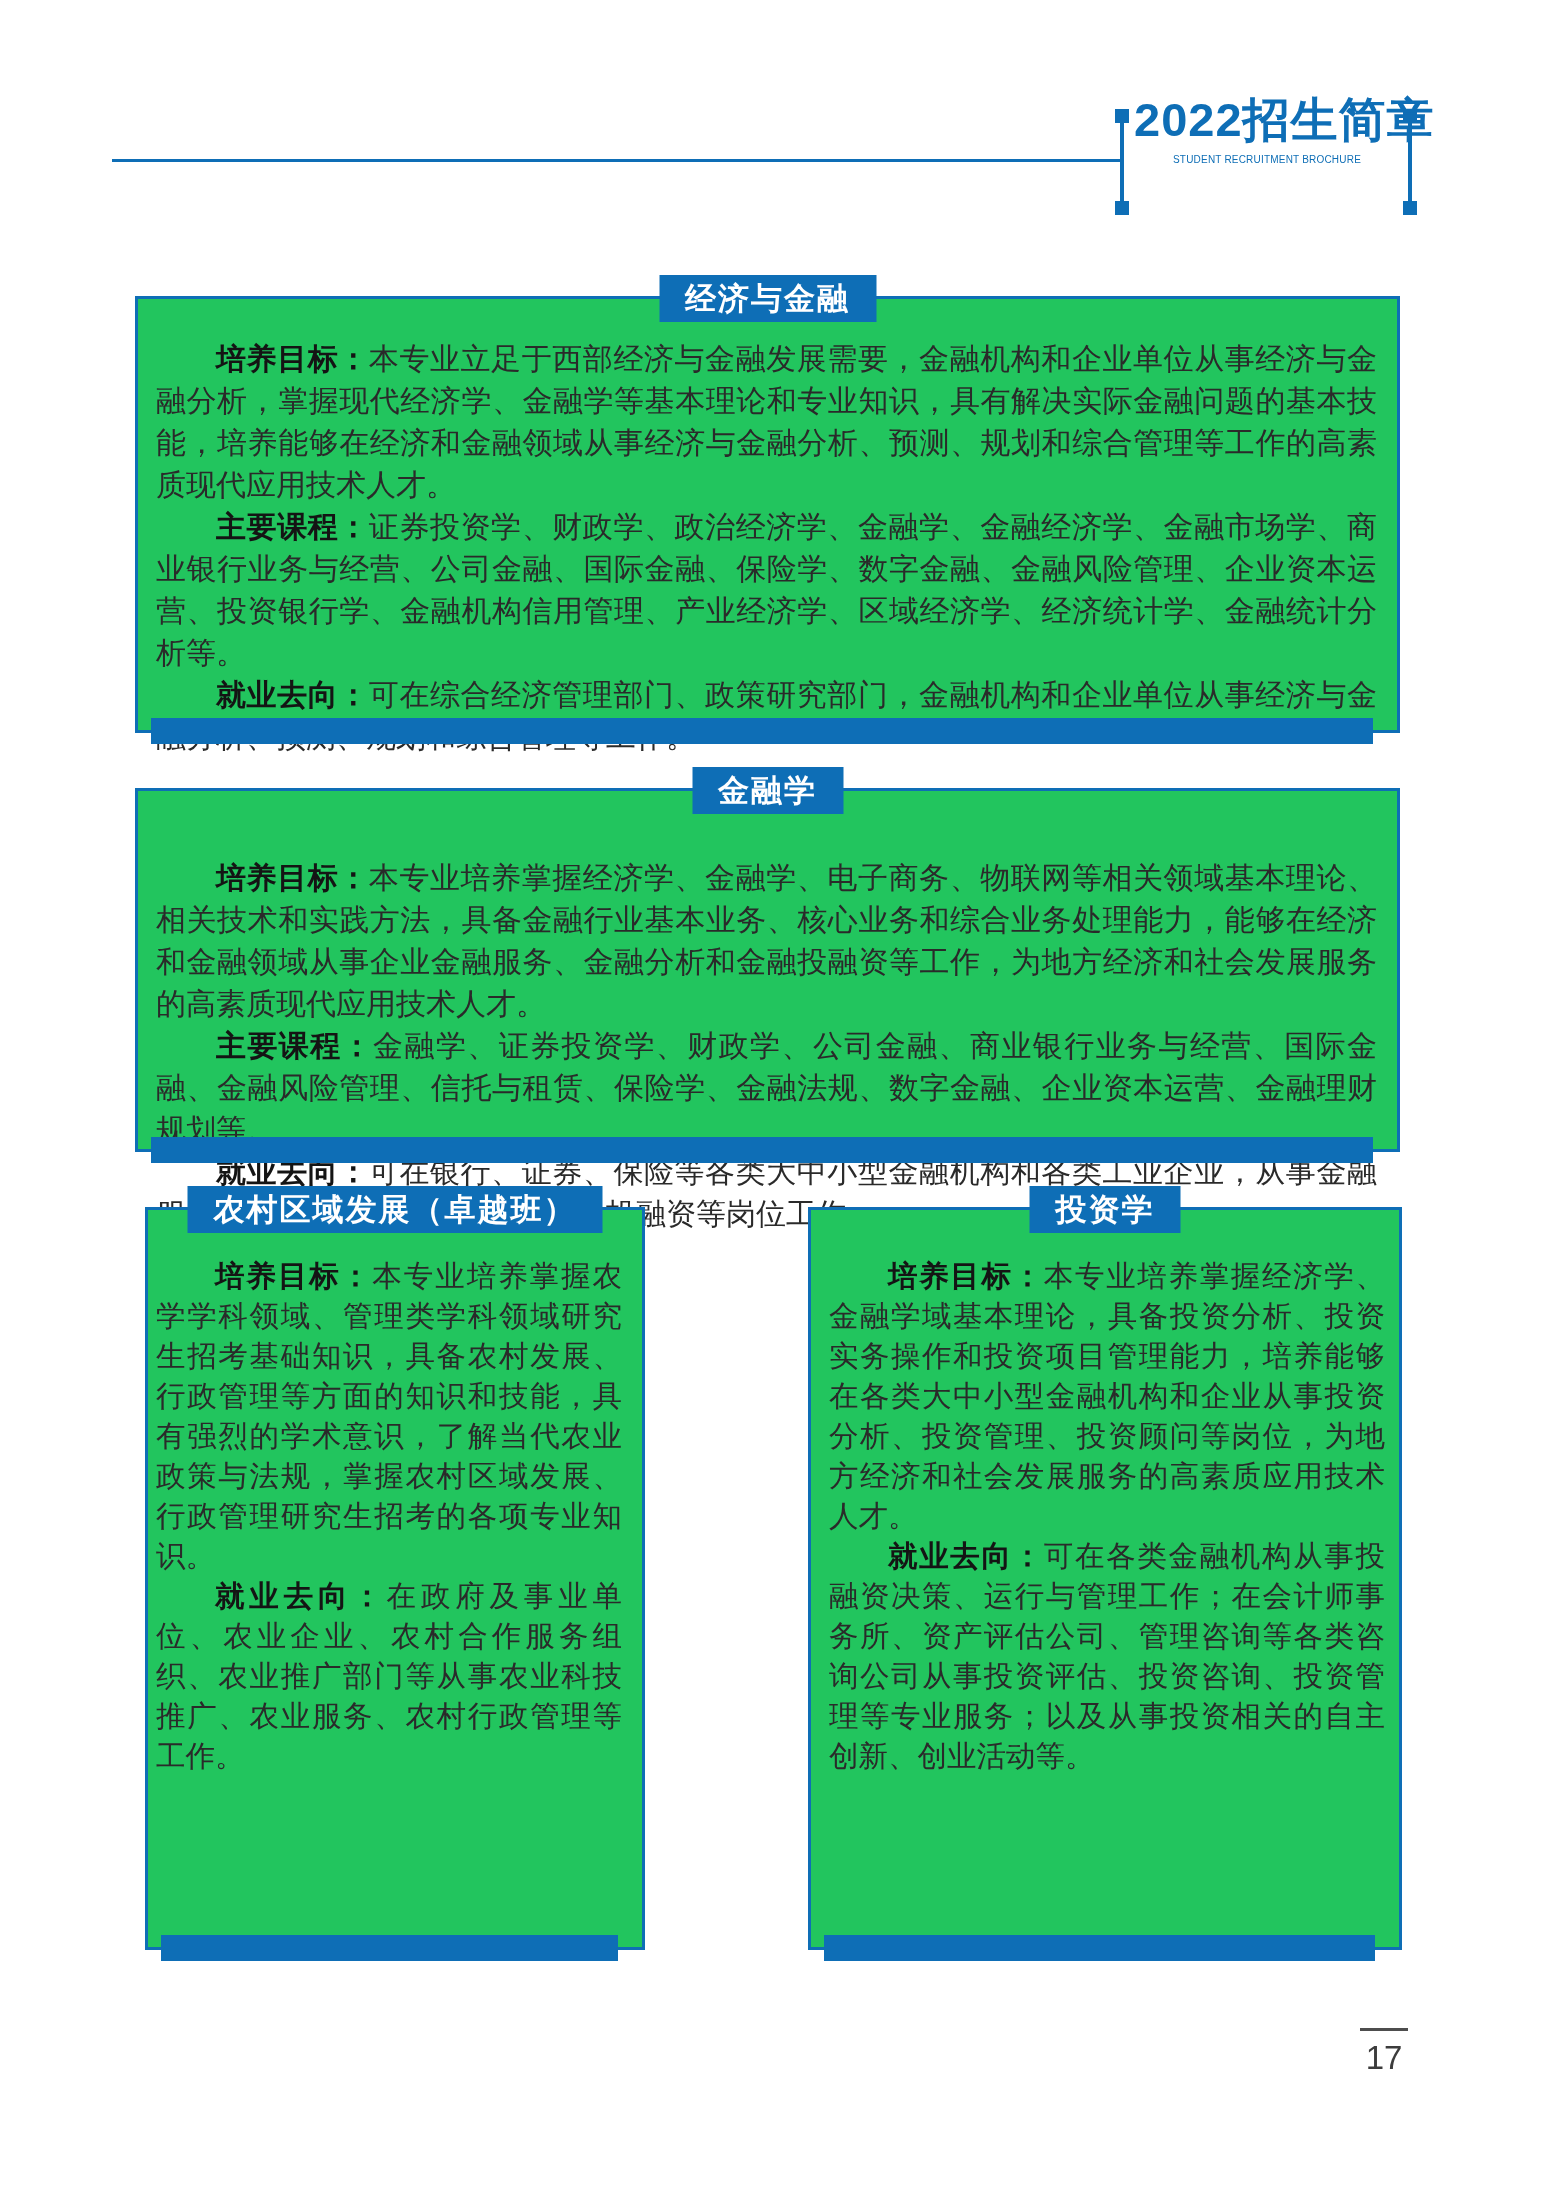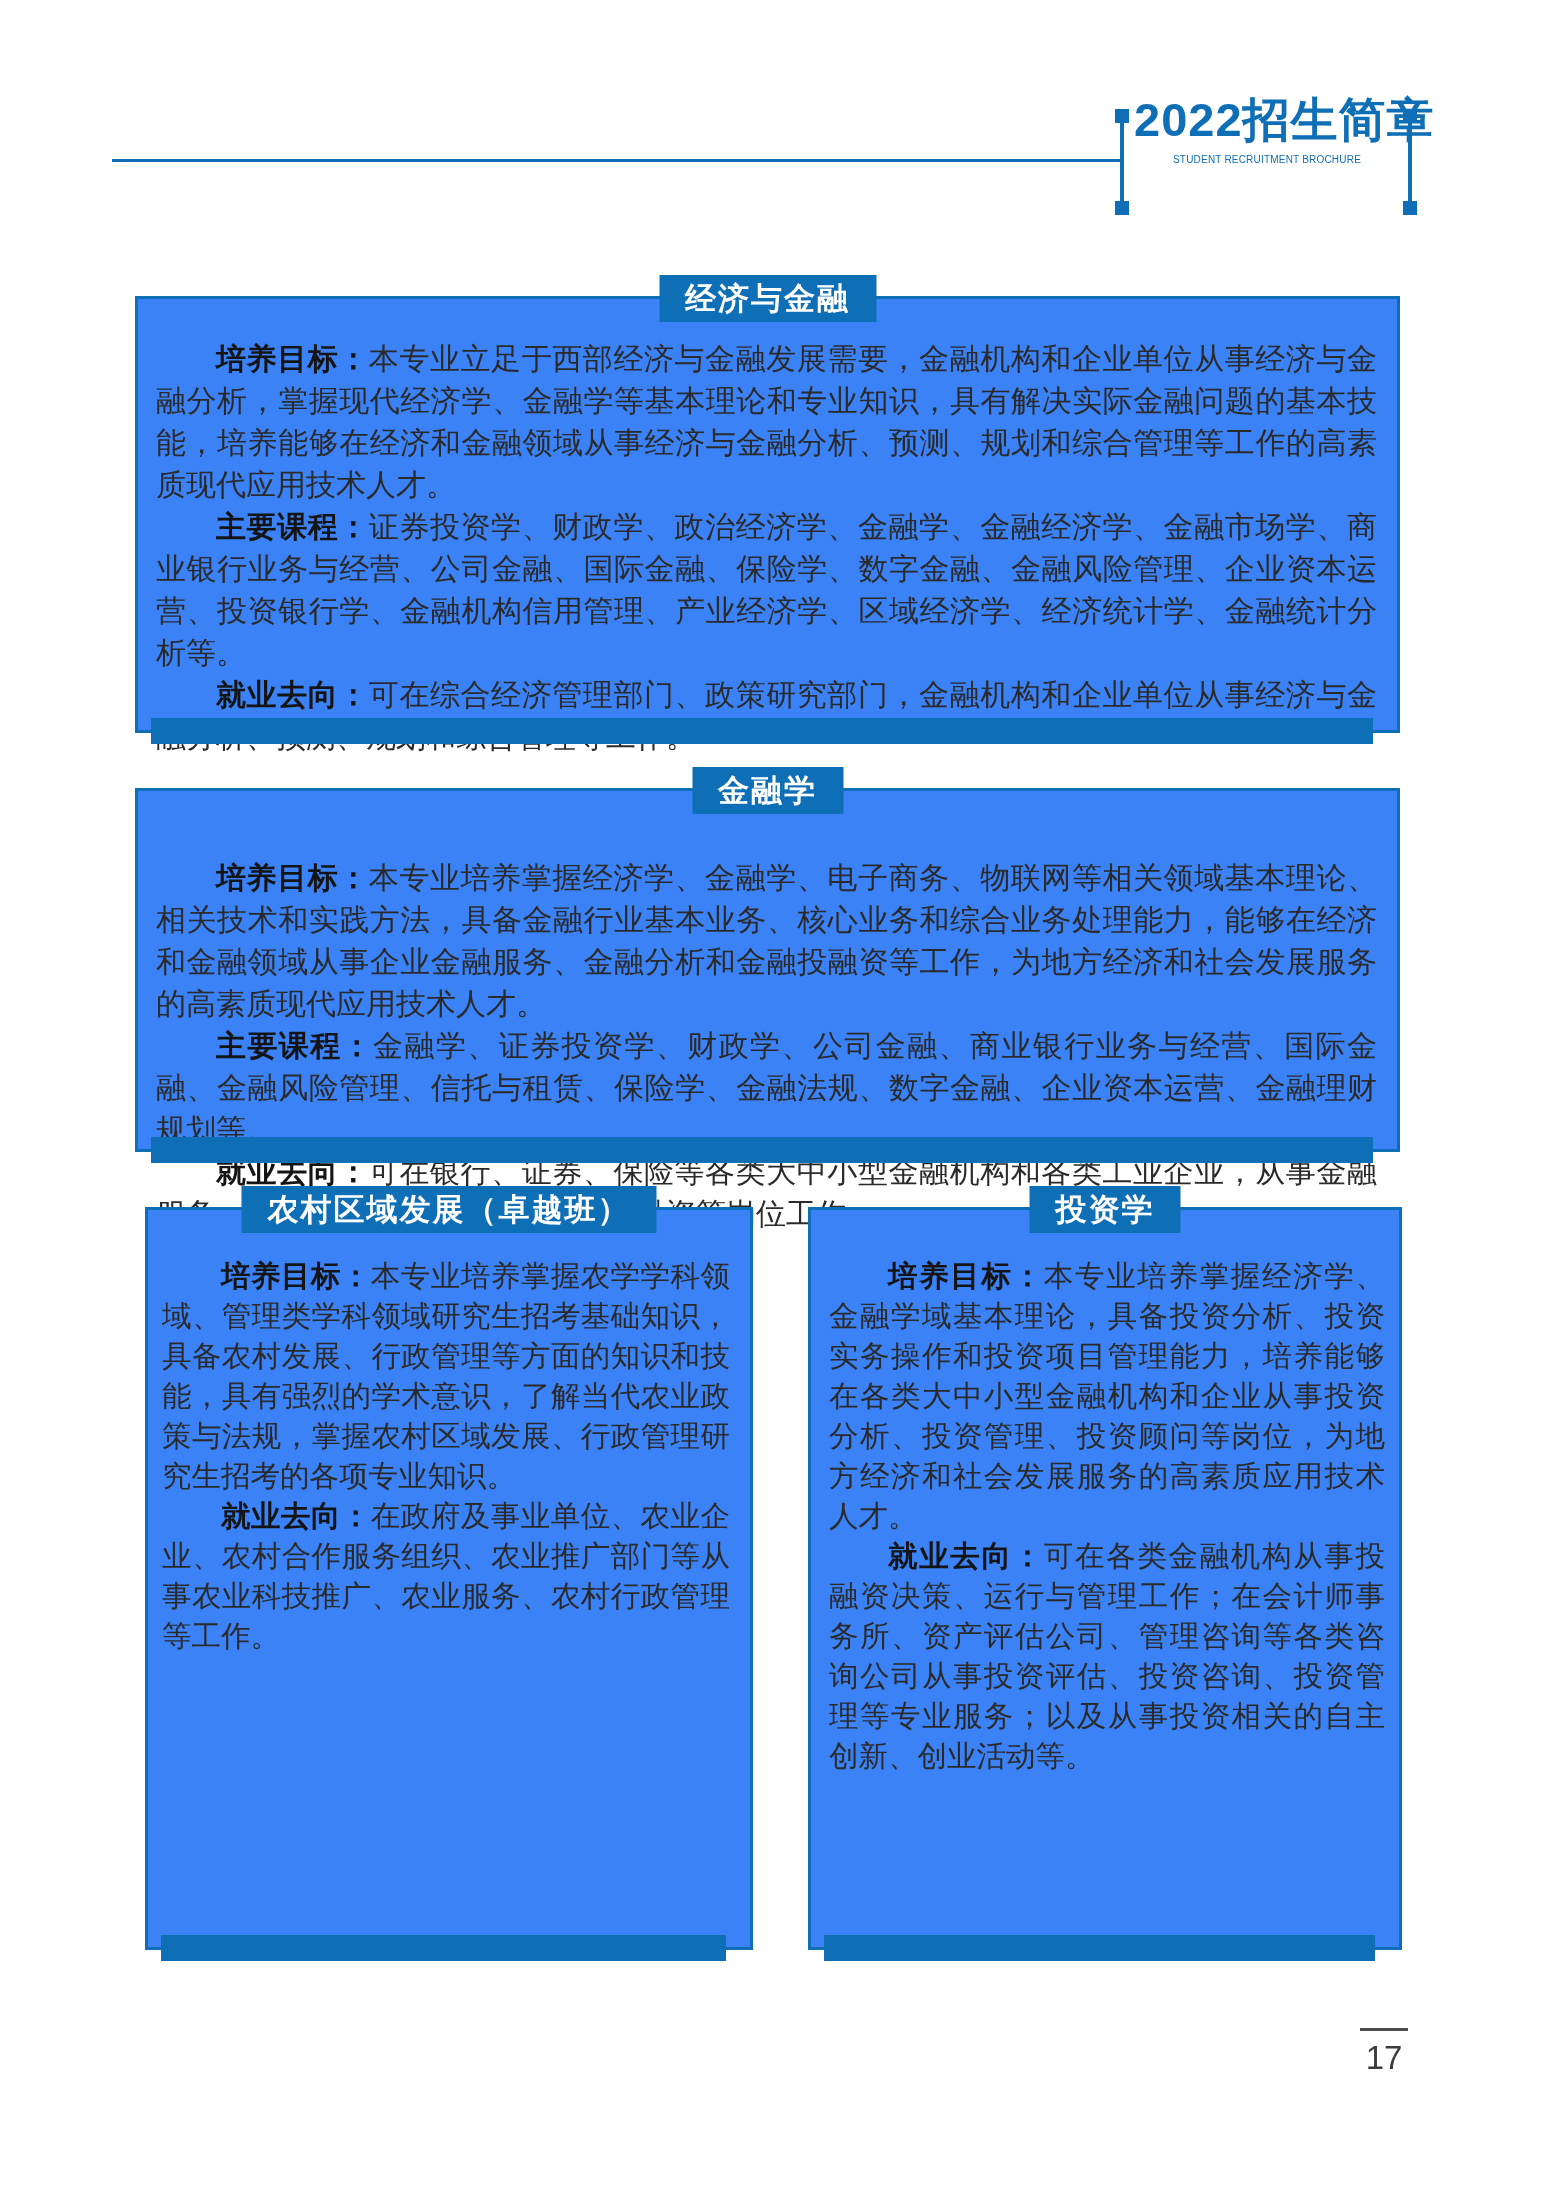--- a/index.html
+++ b/index.html
@@ -36,39 +36,39 @@
     text-align:center;color:var(--blue);
   }
   .htitle .t1{font-size:47px;font-weight:bold;letter-spacing:1px;line-height:1.12;white-space:nowrap;}
   .htitle .t2{font-size:10px;margin-top:7px;letter-spacing:0.2px;white-space:nowrap;}
 
   
   .box{
     position:absolute;
     border:3px solid var(--blue);
     box-sizing:border-box;
-    background:#3b82f6;
+    background:#22c55e;
   }
   .tab{
     position:absolute;top:-24px;left:50%;transform:translateX(-50%);
     background:var(--blue);color:#ffffff;
     height:47px;line-height:47px;padding:0 26px;
     font-size:31px;font-weight:bold;letter-spacing:2px;white-space:nowrap;
   }
   .bbar{
     position:absolute;left:13px;right:24px;bottom:-14px;height:26px;
     background:var(--blue);
   }
   .box p{
     margin:0;text-indent:2em;text-align:justify;text-justify:inter-ideograph;
     color:var(--ink);
   }
   .sec1{left:135px;top:296px;width:1265px;height:437px;padding:39px 20px 0 18px;}
   .sec2{left:135px;top:788px;width:1265px;height:364px;padding:66px 20px 0 18px;}
-  .sec3{left:145px;top:1207px;width:608px;height:743px;padding:46px 20px 0 14px;}
+  .sec3{left:145px;top:1207px;width:500px;height:743px;padding:46px 20px 0 8px;}
   .sec4{left:808px;top:1207px;width:594px;height:743px;padding:46px 14px 0 18px;}
   .sec1 p,.sec2 p{font-size:30px;line-height:42px;}
   .sec3 p,.sec4 p{font-size:29.5px;line-height:40px;}
   .lbl{font-weight:bold;color:#141414;}
 
   
   .pagenum{
     position:absolute;top:2028px;left:1352px;width:64px;
     text-align:center;color:#3c3c3c;font-size:33px;
   }

